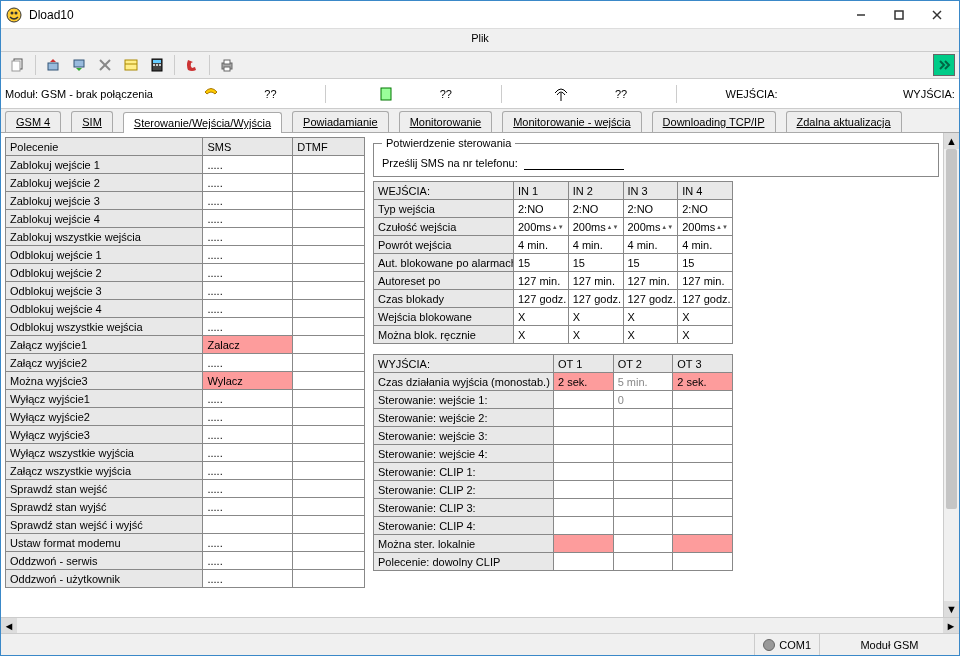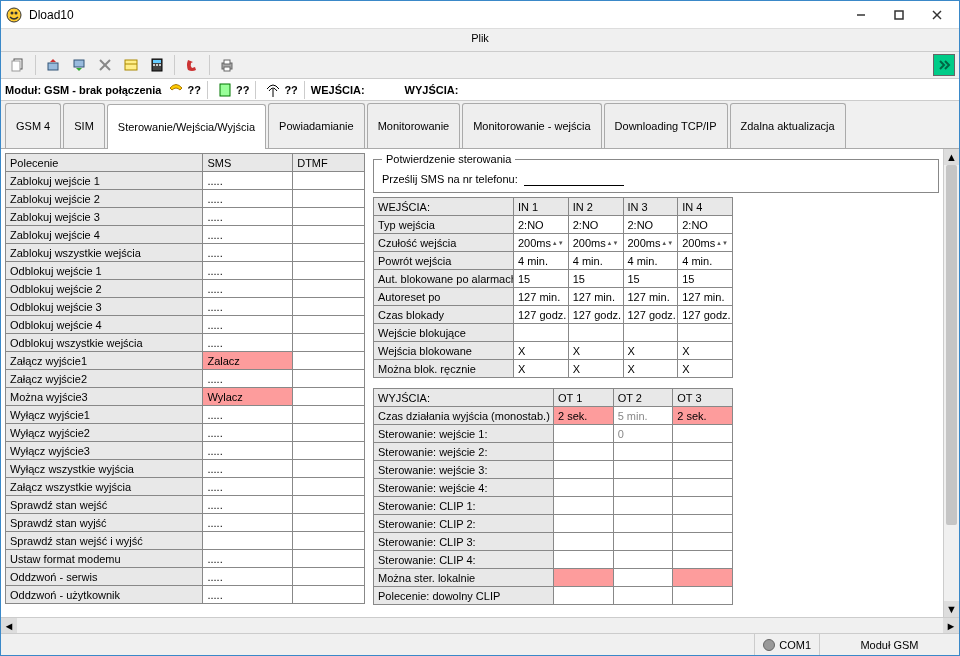--- a/index.html
+++ b/index.html
@@ -8,26 +8,26 @@
 .titlebar { height: 28px; background: #fff; display: flex; align-items: center; padding: 0 4px; border-bottom: 1px solid #ddd; }
 .titlebar .icon-box { width: 18px; height: 18px; display: flex; align-items: center; justify-content: center; margin-right: 6px; }
 .titlebar .title { flex: 1; font-size: 12px; }
 .titlebar .wbtn { width: 36px; height: 24px; display: flex; align-items: center; justify-content: center; margin-left: 2px; cursor: pointer; }
 .menubar { height: 22px; display: flex; align-items: center; padding: 0 4px; background: #f0f0f0; flex-direction: column; }
 .menubar .menuitem { padding: 3px 8px; cursor: pointer; }
 .toolbar { height: 28px; display: flex; align-items: center; padding: 2px 4px; border-top: 1px solid #ccc; border-bottom: 1px solid #ccc; background: #f0f0f0; }
 .toolbar .tbtn { width: 22px; height: 22px; margin: 0 2px; display: flex; align-items: center; justify-content: center; cursor: pointer; border: 1px solid transparent; }
 .toolbar .sep { width: 1px; height: 20px; background: #ccc; margin: 0 4px; }
 .toolbar .endbtn { width: 22px; height: 22px; display:flex; align-items:center; justify-content:center; background: #0c8; border:1px solid #666; cursor:pointer; }
-.statusline { height: 22px; display: flex; align-items: center; padding: 0 4px; border-bottom: 1px solid #ccc; background: #fff; font-weight: bold; }
+.statusline { height: 30px; display: flex; align-items: center; padding: 0 4px; border-bottom: 1px solid #ccc; background: #fff; font-weight: normal; justify-content: space-between; }
 .statusline .sl-label { margin-right: 4px; }
 .statusline .sl-icon { width: 18px; height: 16px; display:inline-flex; align-items:center; justify-content:center; margin: 0 2px; }
 .statusline .sl-sep { width: 1px; height: 18px; background: #ccc; margin: 0 6px; }
 .tabs { display: flex; padding: 2px 4px 0 4px; background: #f0f0f0; border-bottom: 1px solid #aaa; }
-.tabs .tab { padding: 16px 10px; border: 1px solid #aaa; border-bottom: none; margin-right: 2px; background: #eee; cursor: pointer; border-radius: 3px 3px 0 0; }
+.tabs .tab { padding: 4px 10px; border: 1px solid #aaa; border-bottom: none; margin-right: 10px; background: #eee; cursor: pointer; border-radius: 3px 3px 0 0; text-decoration: underline; }
 .tabs .tab.active { background: #fff; position: relative; top: 1px; }
 .content { flex: 1; overflow: hidden; display: flex; position: relative; }
 .scroll-area { flex: 1; overflow: auto; padding: 4px; display: flex; gap: 8px; }
 .scrollbar-vert { width: 16px; background: #f0f0f0; border-left: 1px solid #ccc; display: flex; flex-direction: column; }
 .scrollbar-vert .arrow { height: 16px; background: #ddd; display:flex; align-items:center; justify-content:center; cursor: pointer; }
 .scrollbar-vert .track { flex: 1; background: #f0f0f0; position: relative; }
 .scrollbar-vert .thumb { position: absolute; left: 2px; right: 2px; top: 0; height: 360px; background: #c5c5c5; border-radius: 2px; }
 .scrollbar-horz { height: 16px; display:flex; background:#f0f0f0; border-top:1px solid #ccc; }
 .scrollbar-horz .arrow { width:16px; background:#ddd; display:flex;align-items:center;justify-content:center; cursor:pointer;}
 .scrollbar-horz .track { flex:1; background:#f0f0f0; }
@@ -417,27 +417,20 @@
                 <td>127 min.</td>
               </tr>
               <tr>
                 <td class="hdr">Czas blokady</td>
                 <td>127 godz.</td>
                 <td>127 godz.</td>
                 <td>127 godz.</td>
                 <td>127 godz.</td>
               </tr>
               <tr>
-                <td class="hdr">Wejście blokujące</td>
-                <td></td>
-                <td></td>
-                <td></td>
-                <td></td>
-              </tr>
-              <tr>
                 <td class="hdr">Wejścia blokowane</td>
                 <td>X</td>
                 <td>X</td>
                 <td>X</td>
                 <td>X</td>
               </tr>
               <tr>
                 <td class="hdr">Można blok. ręcznie</td>
                 <td>X</td>
                 <td>X</td>

